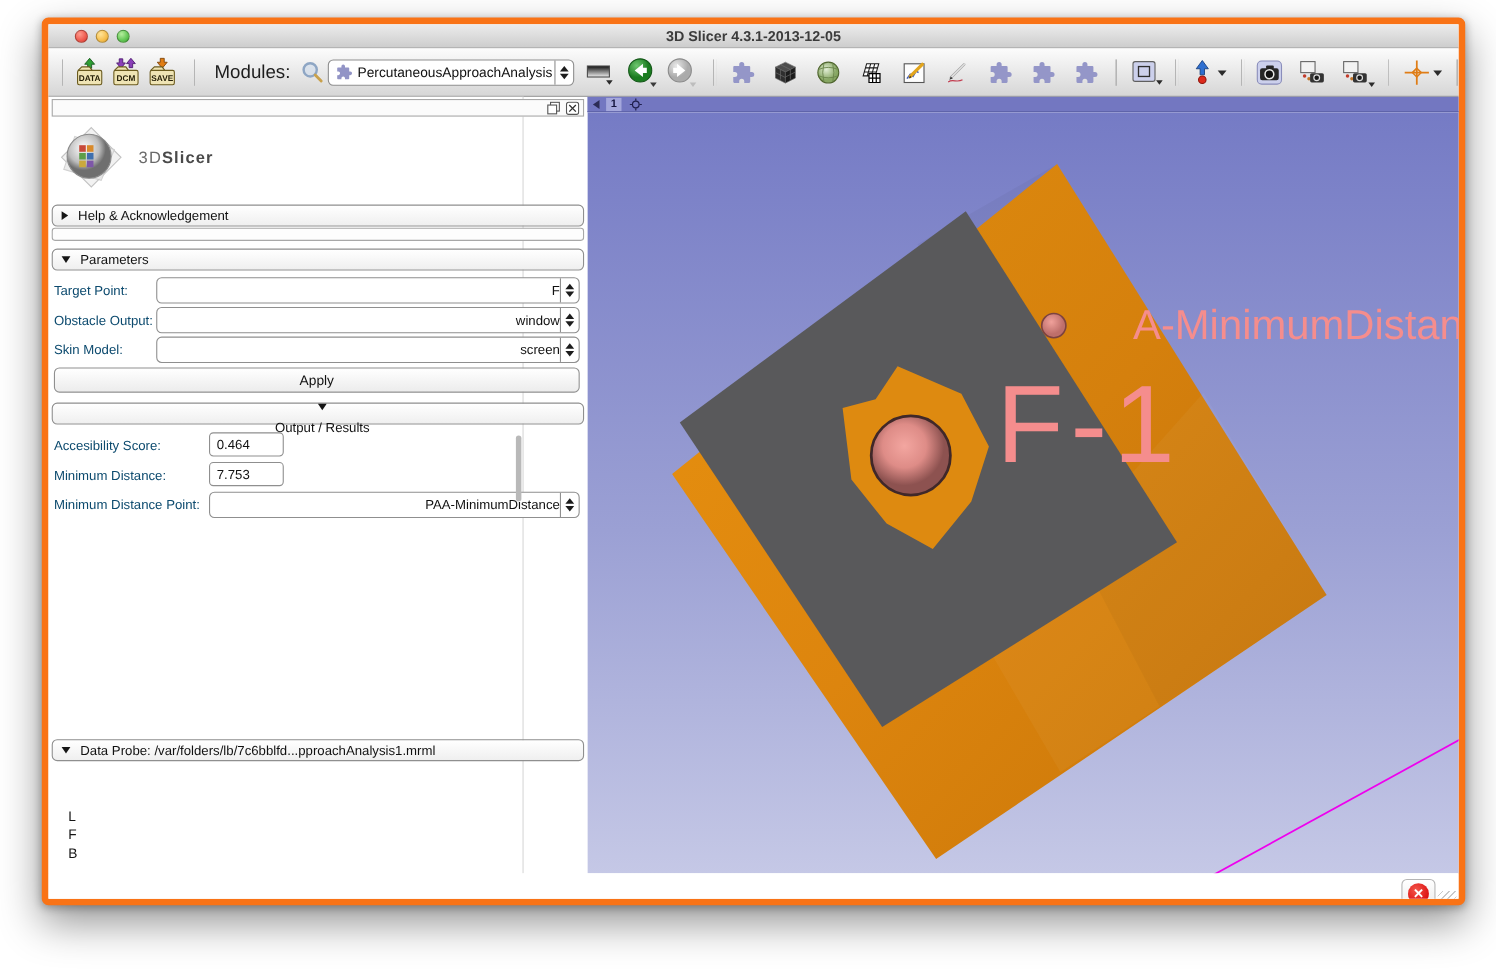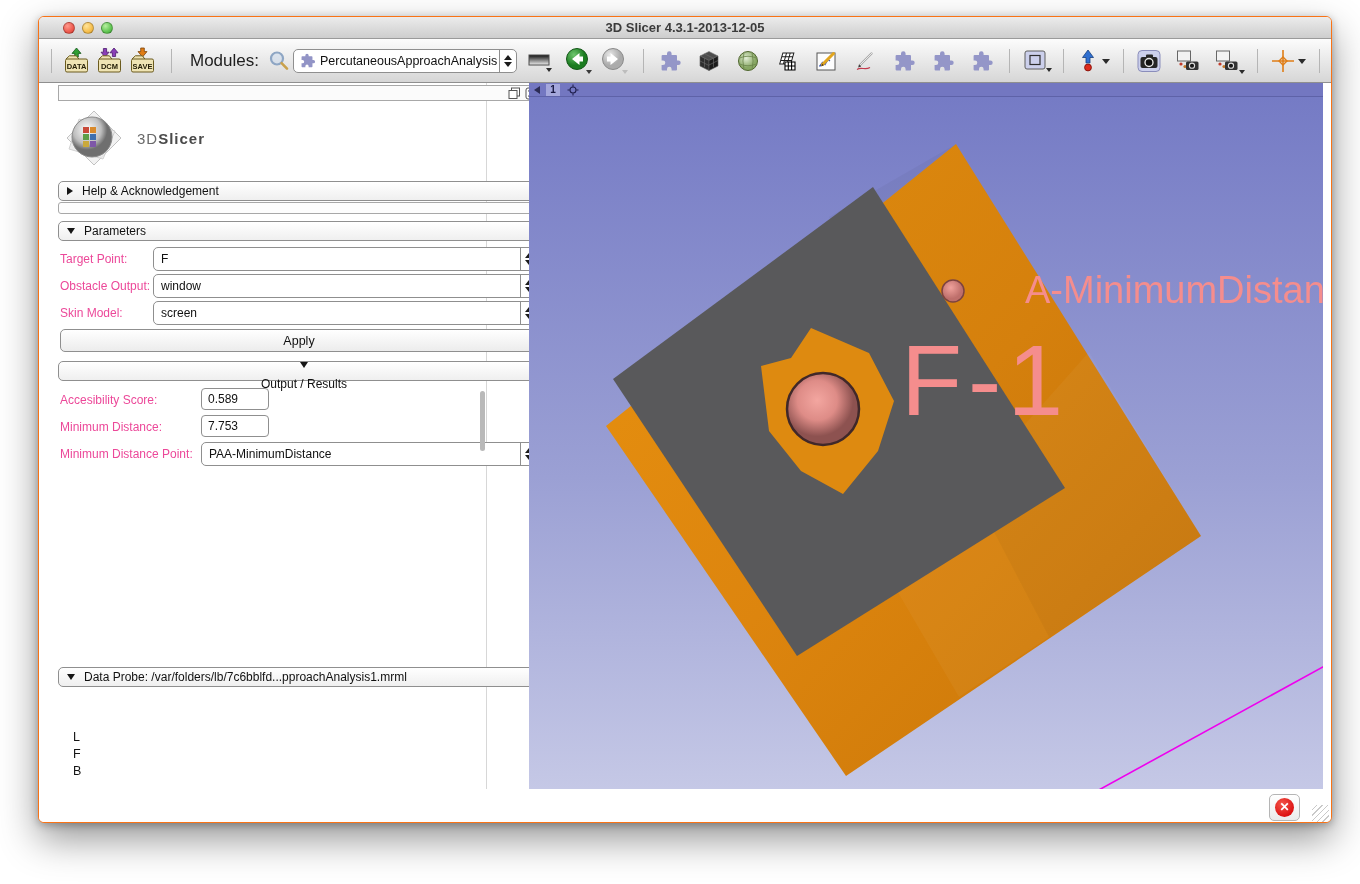--- a/index.html
+++ b/index.html
@@ -1,20 +1,20 @@
 <!DOCTYPE html>
 <html><head>
 <meta charset="utf-8">
 <style>
   * { margin:0; padding:0; box-sizing:border-box; }
   html,body { width:1360px; height:884px; background:#fff; font-family:"Liberation Sans", sans-serif; overflow:hidden; }
 
   .window { position:absolute; left:38px; top:16px; width:1294px; height:807px;
     border-radius:6px; background:#fff; box-shadow:0 16px 38px rgba(0,0,0,.42), 0 2px 8px rgba(0,0,0,.28);
-    overflow:hidden; border:1px solid #f97316; }
+    overflow:hidden; border:6px solid #f97316; }
 
   
   .titlebar { position:absolute; left:0; top:0; right:0; height:22px;
     background:linear-gradient(#ececec,#cdcdcd); border-bottom:1px solid #9a9a9a;
     display:flex; align-items:center; justify-content:center; }
   .title { font-size:13px; font-weight:600; color:#3b3b3b; }
   .lights { position:absolute; left:24px; top:5px; display:flex; gap:7px; }
   .light { width:12px; height:12px; border-radius:50%; border:1px solid rgba(0,0,0,.25); }
   .light.red { background:radial-gradient(circle at 35% 30%, #ff9a8d, #ee5b4f 60%, #d8392f); }
   .light.yellow { background:radial-gradient(circle at 35% 30%, #ffe49a, #f6bf4e 60%, #dd9f2e); }
@@ -30,36 +30,36 @@
   .modules-label { font-size:17px; color:#1d1d1d; margin:0 6px 0 10px; flex:none; }
   .module-combo { flex:none; width:224px; height:24px; background:#fff; border:1px solid #8f8f8f;
     border-radius:5px; display:flex; align-items:center; padding-left:5px; }
   .module-combo .val { font-size:12.5px; color:#111; flex:1; white-space:nowrap; overflow:hidden; }
   .stepper { width:17px; align-self:stretch; border-left:1px solid #8f8f8f; display:flex; flex-direction:column;
     align-items:center; justify-content:center; gap:2px; flex:none; }
   .tri-u { width:0; height:0; border-left:4px solid transparent; border-right:4px solid transparent; border-bottom:5px solid #1c1c1c; }
   .tri-dn { width:0; height:0; border-left:4px solid transparent; border-right:4px solid transparent; border-top:5px solid #1c1c1c; }
 
   
-  .panel { position:absolute; left:16px; top:66px; width:432px; height:706px; background:#fff; border-right:1px solid #d7d7d7; }
+  .panel { position:absolute; left:0; top:66px; width:432px; height:706px; background:#fff; border-right:1px solid #d7d7d7;text-align:right; }
   .panel-header { position:absolute; left:3px; top:2px; width:484px; height:16px; border:1px solid #a8a8a8;
     background:#fbfbfb; display:flex; align-items:center; justify-content:flex-end; gap:4px; padding-right:3px; }
   .logo-row { position:absolute; left:4px; top:20px; height:70px; display:flex; align-items:center; }
   .logo-text { font-size:15px; letter-spacing:1px; margin-left:8px; }
   .logo-text .p1 { color:#6a6a6a; } .logo-text .p2 { color:#4a4a4a; font-weight:700; }
 
   .cheader { position:absolute; left:3px; width:484px; height:20px; border:1px solid #8f8f8f; border-radius:5px;
     background:linear-gradient(#ffffff,#efefef); display:flex; align-items:center; padding-left:8px; gap:9px; }
   .cheader .lbl { font-size:12px; color:#111; }
   .tri-r9 { width:0; height:0; border-top:4px solid transparent; border-bottom:4px solid transparent; border-left:6px solid #161616; }
   .tri-d9 { width:0; height:0; border-left:4px solid transparent; border-right:4px solid transparent; border-top:6px solid #161616; }
   .spacer-bar { position:absolute; left:3px; top:119px; width:484px; height:12px; border:1px solid #a8a8a8; border-radius:3px; background:#fdfdfd; }
 
   .frow { position:absolute; left:0; width:490px; height:24px; }
-  .frow .flabel { position:absolute; left:5px; top:5px; font-size:12px; color:#ec4899; }
+  .frow .flabel { position:absolute; left:5px; top:5px; font-size:12px; color:#0c4a6e; }
   .combo { position:absolute; background:#fff; border:1px solid #8f8f8f; border-radius:5px; height:24px;
     display:flex; align-items:center; padding-left:7px; }
   .combo .val { font-size:12px; color:#111; flex:1; }
   .tfield { position:absolute; background:#fff; border:1px solid #8f8f8f; border-radius:4px; height:22px;
     font-size:12px; color:#111; display:flex; align-items:center; padding-left:6px; }
   .apply-btn { position:absolute; left:5px; top:246px; width:478px; height:23px; border:1px solid #8f8f8f; border-radius:5px;
     background:linear-gradient(#ffffff,#ececec); font-size:12.5px; color:#111; display:flex; align-items:center; justify-content:center; }
 
   .orient { position:absolute; left:18px; font-size:12.5px; color:#141414; }
   .vscroll { position:absolute; right:1px; top:308px; width:5px; height:60px; background:#b9b9b9; border-radius:3px; }
@@ -413,21 +413,21 @@
 
     <div class="apply-btn">Apply</div>
 
     <div class="cheader" style="top:278px;flex-direction:column;">
       <div class="tri-d9"></div>
       <div class="lbl">Output / Results</div>
     </div>
 
     <div class="frow" style="top:305px;">
       <div class="flabel">Accesibility Score:</div>
-      <div class="tfield" style="left:146px; top:0; width:68px;">0.589</div>
+      <div class="tfield" style="left:146px; top:0; width:68px;">0.464</div>
     </div>
     <div class="frow" style="top:332px;">
       <div class="flabel">Minimum Distance:</div>
       <div class="tfield" style="left:146px; top:0; width:68px;">7.753</div>
     </div>
     <div class="frow" style="top:359px;">
       <div class="flabel">Minimum Distance Point:</div>
       <div class="combo" style="left:146px; top:0; width:337px;">
         <div class="val">PAA-MinimumDistance</div>
         <div class="stepper">

